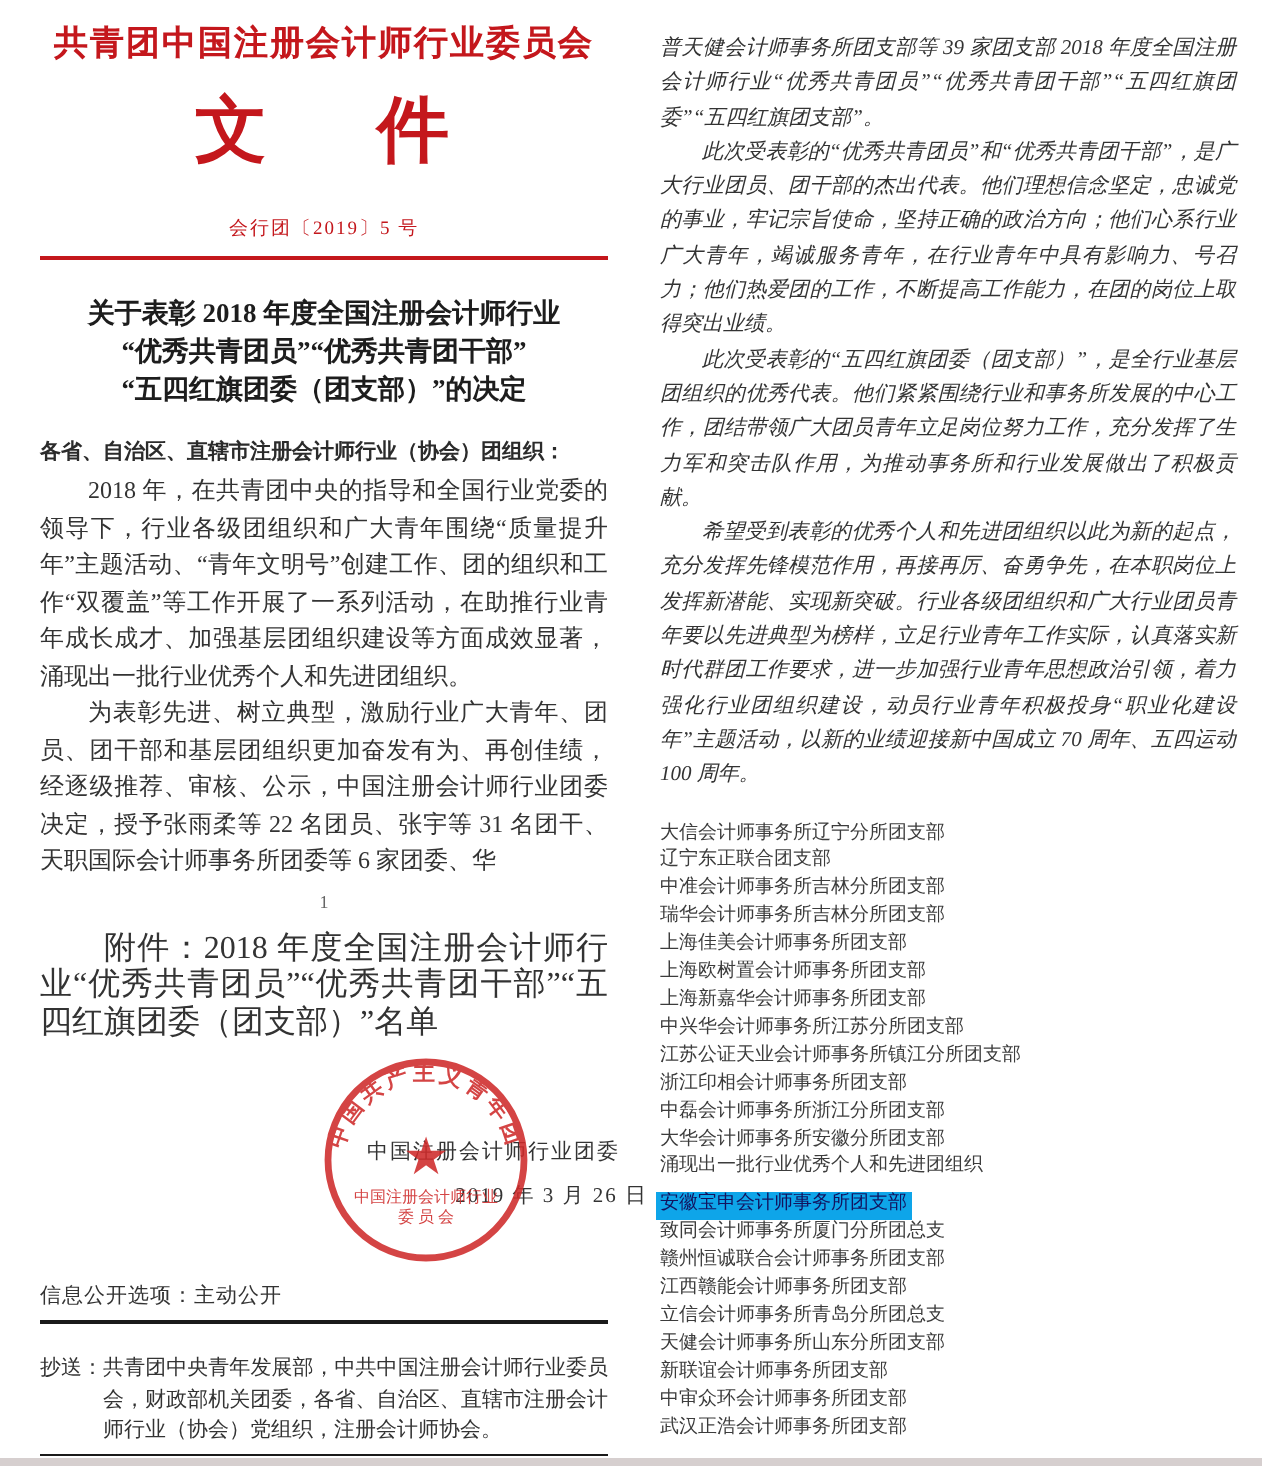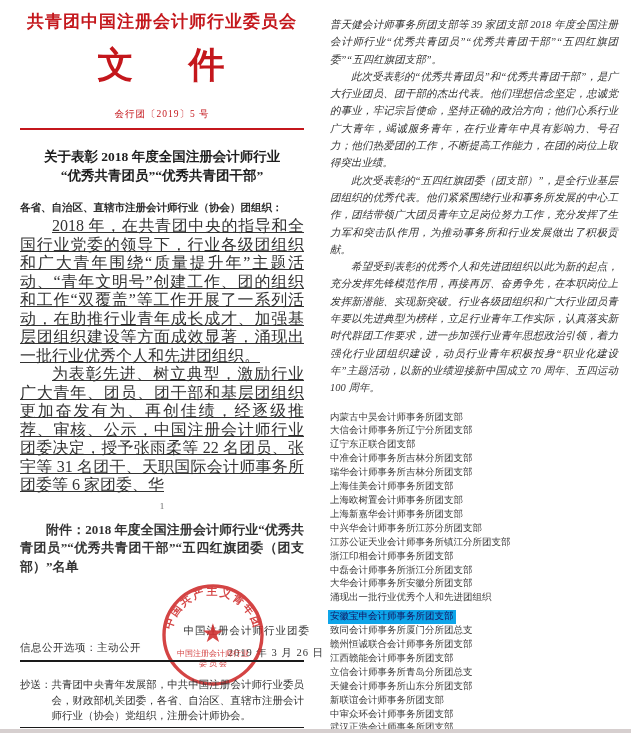--- a/index.html
+++ b/index.html
@@ -31,27 +31,27 @@
     letter-spacing:1px;
   }
   .red-rule { border-top:2.5px solid #c4171c; margin-top:7px; }
 
   .doc-title {
     margin-top:17px; text-align:center; font-weight:bold;
     font-size:13.5px; line-height:19px; color:#1d1d1d;
   }
   .salutation { margin-top:14px; font-weight:bold; font-size:10.5px; line-height:18px; }
   .para {
-    font-size:16px; line-height:18.5px; text-align:justify;
-    text-indent:2em; color:#333;text-decoration:underline;
+    font-size:12px; line-height:18.5px; text-align:justify;
+    text-indent:2em; color:#333;
   }
   .page-no { text-align:center; font-size:9px; color:#666; margin-top:6px; }
   .attachment {
-    margin-top:10px; font-size:13px; line-height:18.5px;
-    text-align:justify; text-indent:2em; color:#333;font-weight:bold;
+    margin-top:10px; font-size:16px; line-height:18.5px;
+    text-align:justify; text-indent:2em; color:#333;
   }
 
   .signature-area { position:relative; height:128px; margin-top:6px; }
   .sign-name {
     position:absolute; left:0; right:-6px; top:42px; text-align:right;
     font-size:10.5px; letter-spacing:1px; color:#333;
   }
   .sign-date {
     position:absolute; left:0; right:-20px; top:64px; text-align:right;
     font-size:10.5px; letter-spacing:1px; color:#333;
@@ -97,20 +97,21 @@
 <div class="left-col">
 
   <div class="org-title">共青团中国注册会计师行业委员会</div>
   <div class="doc-type">文 件</div>
   <div class="doc-no">会行团〔2019〕5 号</div>
   <div class="red-rule"></div>
 
   <div class="doc-title">
     <div>关于表彰 2018 年度全国注册会计师行业</div>
     <div>“优秀共青团员”“优秀共青团干部”</div>
+    <div>“五四红旗团委（团支部）”的决定</div>
   </div>
 
   <div class="salutation">各省、自治区、直辖市注册会计师行业（协会）团组织：</div>
   <div class="para">2018 年，在共青团中央的指导和全国行业党委的领导下，行业各级团组织和广大青年围绕“质量提升年”主题活动、“青年文明号”创建工作、团的组织和工作“双覆盖”等工作开展了一系列活动，在助推行业青年成长成才、加强基层团组织建设等方面成效显著，涌现出一批行业优秀个人和先进团组织。</div>
   <div class="para">为表彰先进、树立典型，激励行业广大青年、团员、团干部和基层团组织更加奋发有为、再创佳绩，经逐级推荐、审核、公示，中国注册会计师行业团委决定，授予张雨柔等 22 名团员、张宇等 31 名团干、天职国际会计师事务所团委等 6 家团委、华</div>
 
   <div class="page-no">1</div>
 
   <div class="attachment">附件：2018 年度全国注册会计师行业“优秀共青团员”“优秀共青团干部”“五四红旗团委（团支部）”名单</div>
 
@@ -143,21 +144,20 @@
 
 </div>
 
 <div class="right-col">
   <div class="rpara">普天健会计师事务所团支部等 39 家团支部 2018 年度全国注册会计师行业“优秀共青团员”“优秀共青团干部”“五四红旗团委”“五四红旗团支部”。</div>
   <div class="rpara indent">此次受表彰的“优秀共青团员”和“优秀共青团干部”，是广大行业团员、团干部的杰出代表。他们理想信念坚定，忠诚党的事业，牢记宗旨使命，坚持正确的政治方向；他们心系行业广大青年，竭诚服务青年，在行业青年中具有影响力、号召力；他们热爱团的工作，不断提高工作能力，在团的岗位上取得突出业绩。</div>
   <div class="rpara indent">此次受表彰的“五四红旗团委（团支部）”，是全行业基层团组织的优秀代表。他们紧紧围绕行业和事务所发展的中心工作，团结带领广大团员青年立足岗位努力工作，充分发挥了生力军和突击队作用，为推动事务所和行业发展做出了积极贡献。</div>
   <div class="rpara indent">希望受到表彰的优秀个人和先进团组织以此为新的起点，充分发挥先锋模范作用，再接再厉、奋勇争先，在本职岗位上发挥新潜能、实现新突破。行业各级团组织和广大行业团员青年要以先进典型为榜样，立足行业青年工作实际，认真落实新时代群团工作要求，进一步加强行业青年思想政治引领，着力强化行业团组织建设，动员行业青年积极投身“职业化建设年”主题活动，以新的业绩迎接新中国成立 70 周年、五四运动 100 周年。</div>
 
   <div class="roster">
-      <div class="roster-item">内蒙古中昊会计师事务所团支部</div>
       <div class="roster-item">大信会计师事务所辽宁分所团支部</div>
       <div class="roster-item">辽宁东正联合团支部</div>
       <div class="roster-item">中准会计师事务所吉林分所团支部</div>
       <div class="roster-item">瑞华会计师事务所吉林分所团支部</div>
       <div class="roster-item">上海佳美会计师事务所团支部</div>
       <div class="roster-item">上海欧树置会计师事务所团支部</div>
       <div class="roster-item">上海新嘉华会计师事务所团支部</div>
       <div class="roster-item">中兴华会计师事务所江苏分所团支部</div>
       <div class="roster-item">江苏公证天业会计师事务所镇江分所团支部</div>
       <div class="roster-item">浙江印相会计师事务所团支部</div>

